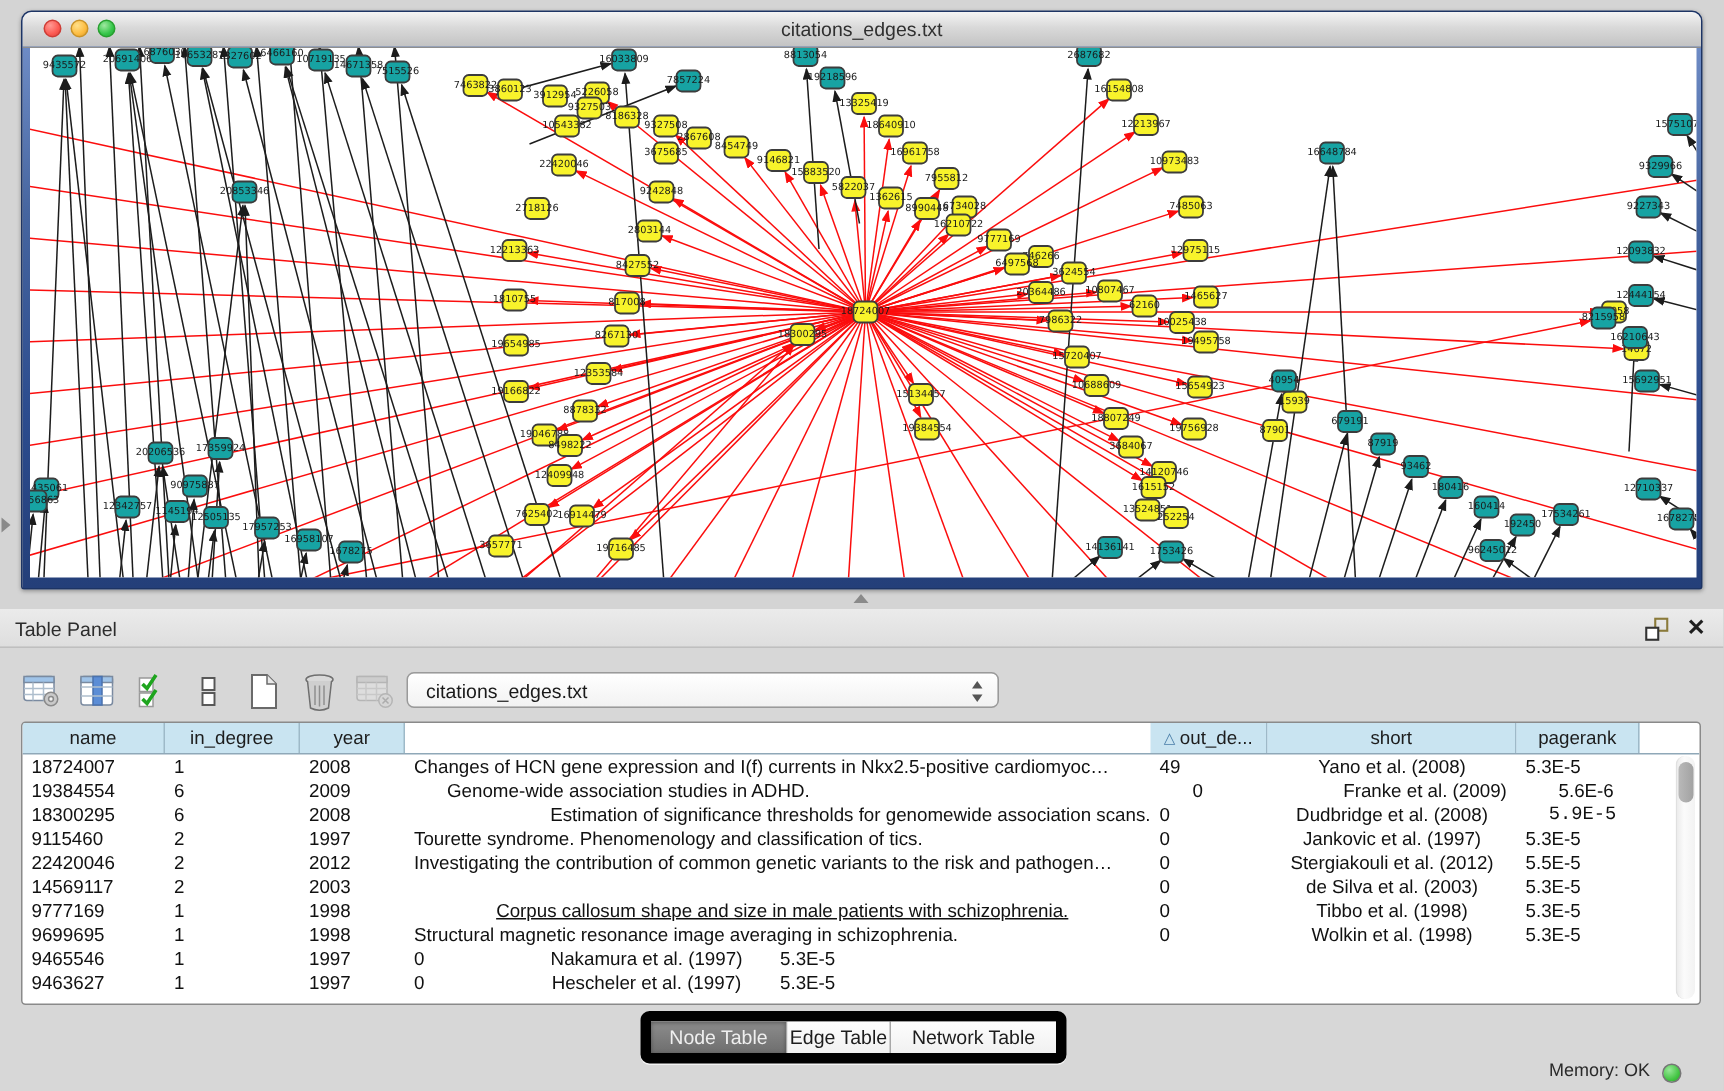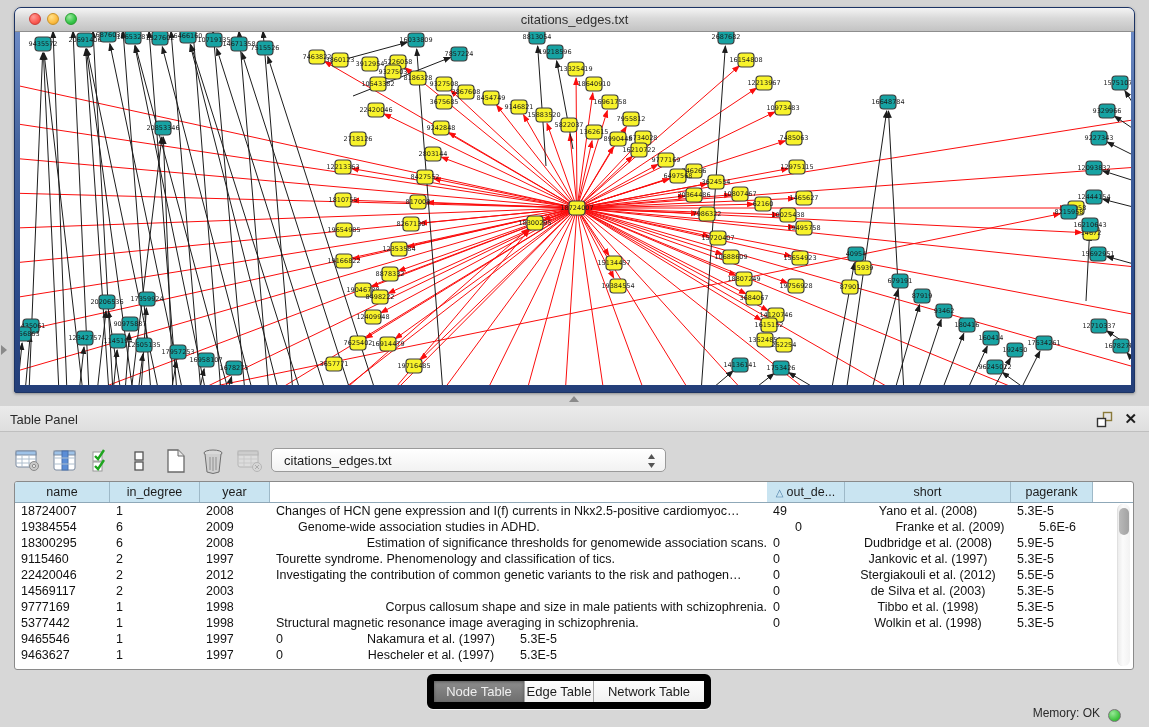--- a/index.html
+++ b/index.html
@@ -869,21 +869,21 @@
           <div class="td" style="width: 166px; text-align: center; padding-left: 0px;">Franke et al. (2009)</div>
           <div class="td" style="width: 82px; text-align: left;">5.6E-6</div>
         </div>
         <div class="tr">
           <div class="td" style="width: 95px; text-align: left;">18300295</div>
           <div class="td" style="width: 90px; text-align: left;">6</div>
           <div class="td" style="width: 70px; text-align: left;">2008</div>
           <div class="td" style="width: 497px; text-align: right;">Estimation of significance thresholds for genomewide association scans.</div>
           <div class="td" style="width: 78px; text-align: left;">0</div>
           <div class="td" style="width: 166px; text-align: center; padding-left: 0px;">Dudbridge et al. (2008)</div>
-          <div class="td" style="width: 82px; text-align: left;">5.9E-5</div>
+          <div class="td" style="width: 82px; text-align: center; font-family: Liberation Mono, monospace;">5.9E-5</div>
         </div>
         <div class="tr">
           <div class="td" style="width: 95px; text-align: left;">9115460</div>
           <div class="td" style="width: 90px; text-align: left;">2</div>
           <div class="td" style="width: 70px; text-align: left;">1997</div>
           <div class="td" style="width: 497px; text-align: left;">Tourette syndrome. Phenomenology and classification of tics.</div>
           <div class="td" style="width: 78px; text-align: left;">0</div>
           <div class="td" style="width: 166px; text-align: center; padding-left: 0px;">Jankovic et al. (1997)</div>
           <div class="td" style="width: 82px; text-align: left;">5.3E-5</div>
         </div>
@@ -902,27 +902,27 @@
           <div class="td" style="width: 70px; text-align: left;">2003</div>
           <div class="td" style="width: 497px; text-align: right; margin-top: 34px;">Disruption of a novel member of a sodium/hydrogen exchanger family and DOCK…</div>
           <div class="td" style="width: 78px; text-align: left;">0</div>
           <div class="td" style="width: 166px; text-align: center; padding-left: 0px;">de Silva et al. (2003)</div>
           <div class="td" style="width: 82px; text-align: left;">5.3E-5</div>
         </div>
         <div class="tr">
           <div class="td" style="width: 95px; text-align: left;">9777169</div>
           <div class="td" style="width: 90px; text-align: left;">1</div>
           <div class="td" style="width: 70px; text-align: left;">1998</div>
-          <div class="td" style="width: 497px; text-align: right;">Corpus callosum shape and size in male patients with schizophrenia.</div>
+          <div class="td" style="width: 497px; text-align: center; text-decoration: underline;">Corpus callosum shape and size in male patients with schizophrenia.</div>
           <div class="td" style="width: 78px; text-align: left;">0</div>
           <div class="td" style="width: 166px; text-align: center; padding-left: 0px;">Tibbo et al. (1998)</div>
           <div class="td" style="width: 82px; text-align: left;">5.3E-5</div>
         </div>
         <div class="tr">
-          <div class="td" style="width: 95px; text-align: left;">5377442</div>
+          <div class="td" style="width: 95px; text-align: left;">9699695</div>
           <div class="td" style="width: 90px; text-align: left;">1</div>
           <div class="td" style="width: 70px; text-align: left;">1998</div>
           <div class="td" style="width: 497px; text-align: left;">Structural magnetic resonance image averaging in schizophrenia.</div>
           <div class="td" style="width: 78px; text-align: left;">0</div>
           <div class="td" style="width: 166px; text-align: center; padding-left: 0px;">Wolkin et al. (1998)</div>
           <div class="td" style="width: 82px; text-align: left;">5.3E-5</div>
         </div>
         <div class="tr">
           <div class="td" style="width: 95px; text-align: left;">9465546</div>
           <div class="td" style="width: 90px; text-align: left;">1</div>

